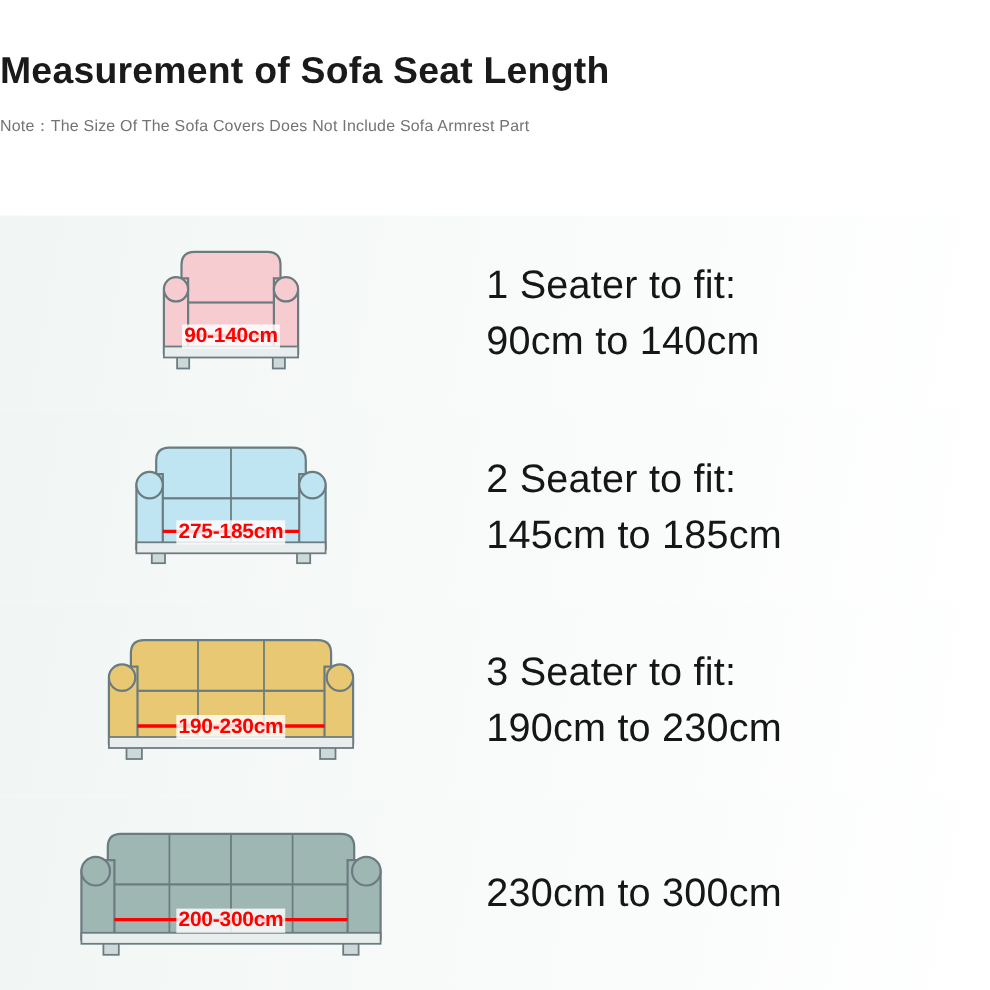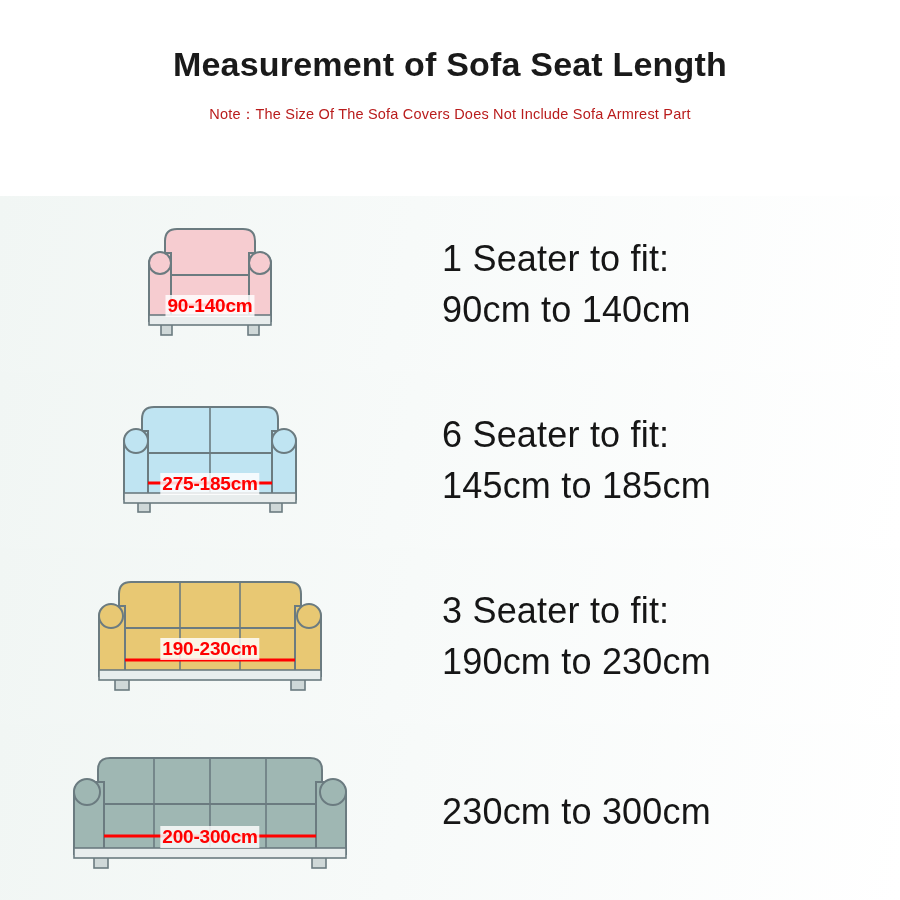--- a/index.html
+++ b/index.html
@@ -16,33 +16,32 @@
   .page {
     position: relative;
     width: 900px;
     height: 900px;
     background: #ffffff;
   }
 
   
   .header {
     padding-top: 46px;
-    text-align: center;
   }
   .title {
     font-size: 34px;
     font-weight: bold;
     color: #1a1a1a;
     letter-spacing: 0.2px;
     line-height: 1.1;
   }
   .note {
     margin-top: 22px;
     font-size: 14.5px;
-    color: #b91c1c;
+    color: #737373;
     letter-spacing: 0.2px;
   }
 
   
   .rows {
     position: absolute;
     top: 196px;
     left: 0;
     width: 900px;
   }
@@ -149,21 +148,21 @@
             <path d="M186 48 Q186 36 174 36 L162 36 L162 104 L186 104 Z" fill="#bfe4f2" stroke="#6b7b80" stroke-width="2"></path>
             <circle cx="26" cy="46" r="12" fill="#bfe4f2" stroke="#6b7b80" stroke-width="2"></circle>
             <circle cx="174" cy="46" r="12" fill="#bfe4f2" stroke="#6b7b80" stroke-width="2"></circle>
             <rect x="14" y="98" width="172" height="10" fill="#e8eded" stroke="#6b7b80" stroke-width="1.6"></rect>
             <line x1="38" y1="88" x2="162" y2="88" stroke="#ff0000" stroke-width="3"></line>
           </svg>
           <div class="measure-label" style="top:78px;">275-185cm</div>
         </div>
       </div>
       <div class="text-cell">
-        <div class="fit-line">6 Seater to fit:</div>
+        <div class="fit-line">2 Seater to fit:</div>
         <div class="fit-line">145cm to 185cm</div>
       </div>
     </div>
 
     <div class="row shaded">
       <div class="sofa-cell">
         <div class="sofa-wrap" style="width:250px;height:132px;">
           <svg width="250" height="132" viewBox="0 0 250 132">
             <rect x="30" y="102" width="14" height="18" fill="#cfd8d8" stroke="#6b7b80" stroke-width="1.6"></rect>
             <rect x="206" y="102" width="14" height="18" fill="#cfd8d8" stroke="#6b7b80" stroke-width="1.6"></rect>
@@ -173,21 +172,21 @@
             <rect x="34" y="58" width="182" height="48" fill="#e8c873" stroke="#6b7b80" stroke-width="2"></rect>
             <line x1="95" y1="58" x2="95" y2="106" stroke="#6b7b80" stroke-width="1.6"></line>
             <line x1="155" y1="58" x2="155" y2="106" stroke="#6b7b80" stroke-width="1.6"></line>
             <path d="M14 48 Q14 36 26 36 L40 36 L40 106 L14 106 Z" fill="#e8c873" stroke="#6b7b80" stroke-width="2"></path>
             <path d="M236 48 Q236 36 224 36 L210 36 L210 106 L236 106 Z" fill="#e8c873" stroke="#6b7b80" stroke-width="2"></path>
             <circle cx="26" cy="46" r="12" fill="#e8c873" stroke="#6b7b80" stroke-width="2"></circle>
             <circle cx="224" cy="46" r="12" fill="#e8c873" stroke="#6b7b80" stroke-width="2"></circle>
             <rect x="14" y="100" width="222" height="10" fill="#e8eded" stroke="#6b7b80" stroke-width="1.6"></rect>
             <line x1="40" y1="90" x2="210" y2="90" stroke="#ff0000" stroke-width="3"></line>
           </svg>
-          <div class="measure-label" style="top:68px;">190-230cm</div>
+          <div class="measure-label" style="top:80px;">190-230cm</div>
         </div>
       </div>
       <div class="text-cell">
         <div class="fit-line">3 Seater to fit:</div>
         <div class="fit-line">190cm to 230cm</div>
       </div>
     </div>
 
     <div class="row shaded">
       <div class="sofa-cell">

